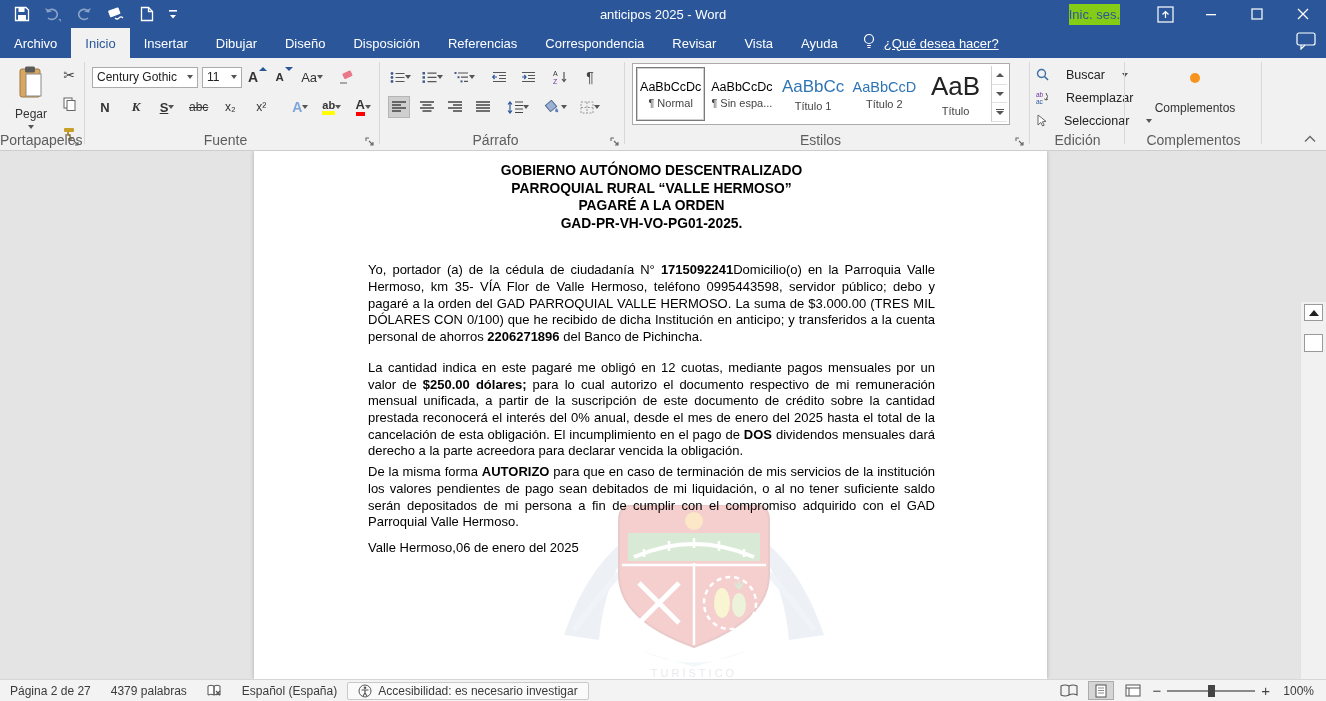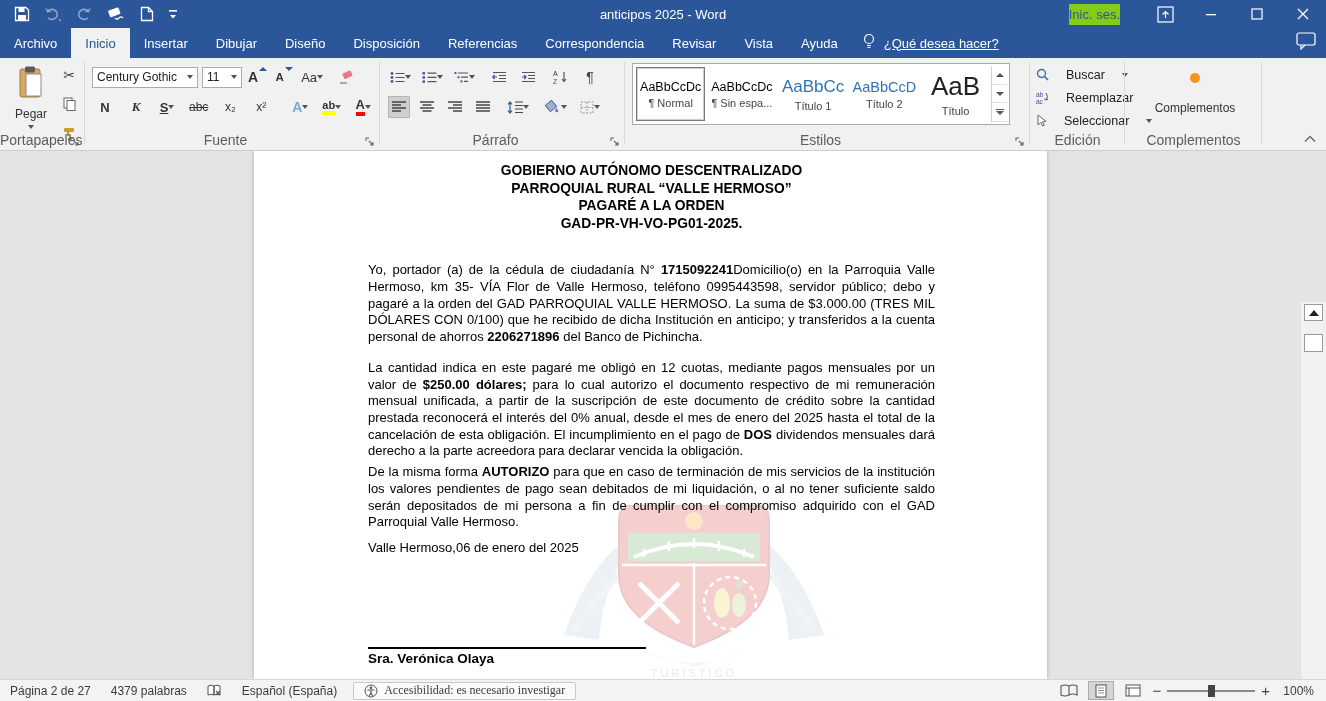--- a/index.html
+++ b/index.html
@@ -79,21 +79,21 @@
   
   .vscroll { position:absolute; right:0; top:151px; width:26px; height:528px; background:#f1f1f1; border-left:1px solid #e2e2e2; }
   .vs-btn { position:absolute; left:3px; width:19px; height:17px; background:#fff; border:1px solid #9a9a9a; display:flex; align-items:center; justify-content:center; }
   .vs-up { top:2px; }
   .vs-thumb { position:absolute; left:3px; top:32px; width:19px; height:18px; background:#fff; border:1px solid #9a9a9a; }
   .tri-u2 { width:0;height:0;border-left:5px solid transparent;border-right:5px solid transparent;border-bottom:6px solid #222; }
 
   
   .statusbar { position:absolute; bottom:0; left:0; width:1326px; height:22px; background:#f3f3f3; border-top:1px solid #d6d6d6; display:flex; align-items:center; font-size:12px; color:#3b3b3b; }
   .sb-item { padding:0 10px; display:flex; align-items:center; gap:6px; height:22px; }
-  .sb-pill { border:1px solid #c9c9c9; border-radius:2px; height:18px; margin-left:6px; background:#fafafa;font-family:Liberation Serif, serif; }
+  .sb-pill { border:1px solid #c9c9c9; border-radius:2px; height:18px; background:#fafafa; }
   .sb-right { margin-left:auto; display:flex; align-items:center; gap:6px; padding-right:12px; }
   .viewbtn { width:26px; height:19px; display:flex; align-items:center; justify-content:center; }
   .viewbtn.active { background:#d5d5d5; border:1px solid #ababab; }
   .zoomtrack { position:relative; width:88px; height:2px; background:#8a8a8a; }
   .zoomthumb { position:absolute; left:41px; top:-5px; width:7px; height:12px; background:#444; }
   .zsign { font-size:15px; color:#444; line-height:10px; }
   .zoomlabel { width:38px; text-align:right; }
 </style>
 </head>
 <body>
@@ -510,24 +510,20 @@
 
     <div class="page-content">
       <div class="headline">GOBIERNO AUTÓNOMO DESCENTRALIZADO</div>
       <div class="headline">PARROQUIAL RURAL “VALLE HERMOSO”</div>
       <div class="headline">PAGARÉ A LA ORDEN</div>
       <div class="headline">GAD-PR-VH-VO-PG01-2025.</div>
       <div class="para p1"><span>Yo, portador (a) de la cédula de ciudadanía N° </span><span class="b">1715092241</span><span>Domicilio(o) en la Parroquia Valle Hermoso, km 35- VÍA Flor de Valle Hermoso, teléfono 0995443598, servidor público; debo y pagaré a la orden del GAD PARROQUIAL VALLE HERMOSO. La suma de $3.000.00 (TRES MIL DÓLARES CON 0/100) que he recibido de dicha Institución en anticipo; y transferidos a la cuenta personal de ahorros </span><span class="b">2206271896</span><span> del Banco de Pichincha.</span></div>
       <div class="para p2"><span>La cantidad indica en este pagaré me obligó en 12 cuotas, mediante pagos mensuales por un valor de </span><span class="b">$250.00 dólares;</span><span> para lo cual autorizo el documento respectivo de mi remuneración mensual unificada, a partir de la suscripción de este documento de crédito sobre la cantidad prestada reconocerá el interés del 0% anual, desde el mes de enero del 2025 hasta el total de la cancelación de esta obligación. El incumplimiento en el pago de </span><span class="b">DOS</span><span> dividendos mensuales dará derecho a la parte acreedora para declarar vencida la obligación.</span></div>
       <div class="para p3"><span>De la misma forma </span><span class="b">AUTORIZO</span><span> para que en caso de terminación de mis servicios de la institución los valores pendientes de pago sean debitados de mi liquidación, o al no tener suficiente saldo serán depositados de mi persona a fin de cumplir con el compromiso adquirido con el GAD Parroquial Valle Hermoso.</span></div>
       <div class="dateline">Valle Hermoso,06 de enero del 2025</div>
-      <div class="sig">
-        <div class="sigline"></div>
-        <div class="signame">Sra. Verónica Olaya</div>
-      </div>
     </div>
   </div>
 
   <div class="vscroll">
     <div class="vs-btn vs-up">
         <span class="tri-u2"></span>
       </div>
     <div class="vs-thumb"></div>
 
   </div>

